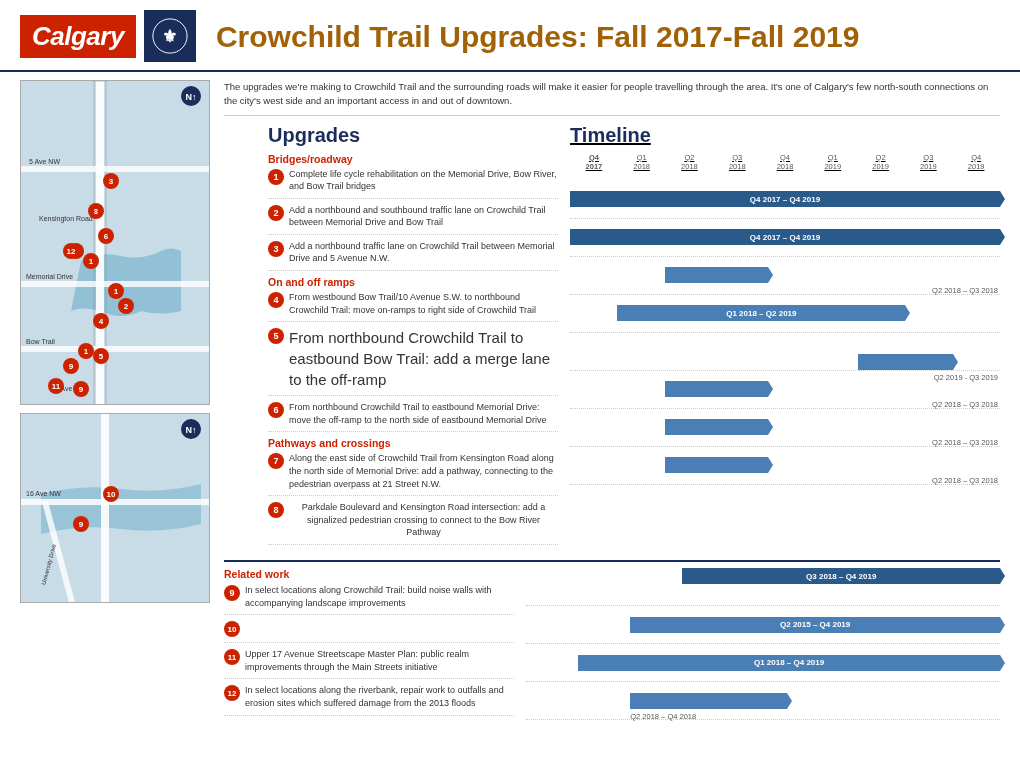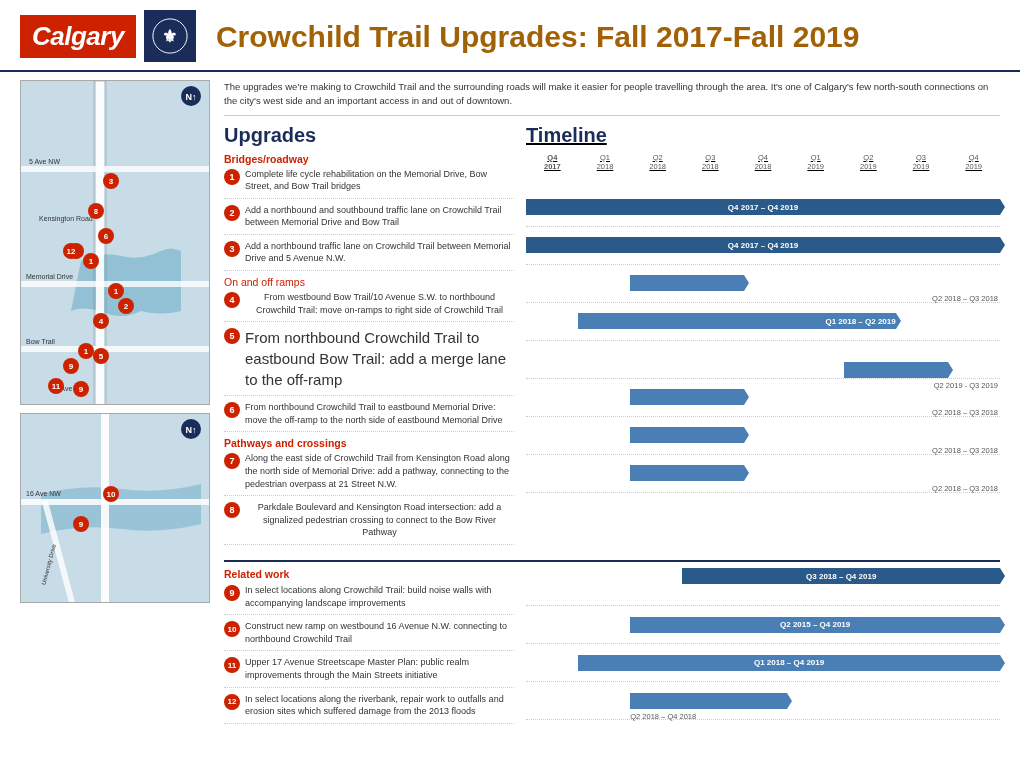--- a/index.html
+++ b/index.html
@@ -102,56 +102,56 @@
         <text x="170" y="19" text-anchor="middle" font-size="9" fill="#fff" font-weight="bold">N↑</text>
       </svg>
     </div>
   </div>
 
   <div style="flex:1;">
     <p style="font-size:9.5px;color:#333;line-height:1.5;border-bottom:1px solid #ccc;padding-bottom:6px;margin-bottom:8px;">The upgrades we're making to Crowchild Trail and the surrounding roads will make it easier for people travelling through the area. It's one of Calgary's few north-south connections on the city's west side and an important access in and out of downtown.</p>
 
     <div style="display:flex;gap:12px;">
 
-      <div style="width:290px;flex-shrink:0;">
+      <div style="width:290px;flex-shrink:0;margin-left:44px;">
         <h2 style="font-size:20px;font-weight:700;color:#1a2d5a;margin-bottom:6px;">Upgrades</h2>
 
         <div>
           <div style="font-size:10.5px;font-weight:700;color:#cc2200;margin:4px 0 3px 0;">
             <span>Bridges/roadway</span>
           </div>
           <div style="display:flex;align-items:flex-start;margin-bottom:5px;padding-bottom:5px;border-bottom:1px dotted #ccc;">
             <div style="background:#cc2200;color:#fff;border-radius:50%;width:16px;height:16px;display:flex;align-items:center;justify-content:center;font-size:9px;font-weight:700;flex-shrink:0;margin-right:5px;margin-top:1px;">
                 <span>1</span>
               </div>
-            <span style="font-size:9px;color:#333;line-height:1.4;">Complete life cycle rehabilitation on the Memorial Drive, Bow Street, and Bow Trail bridges</span>
+            <span style="font-size:9px;color:#333;line-height:1.4;">Complete life cycle rehabilitation on the Memorial Drive, Bow River, and Bow Trail bridges</span>
           </div>
           <div style="display:flex;align-items:flex-start;margin-bottom:5px;padding-bottom:5px;border-bottom:1px dotted #ccc;">
             <div style="background:#cc2200;color:#fff;border-radius:50%;width:16px;height:16px;display:flex;align-items:center;justify-content:center;font-size:9px;font-weight:700;flex-shrink:0;margin-right:5px;margin-top:1px;">
                 <span>2</span>
               </div>
             <span style="font-size:9px;color:#333;line-height:1.4;">Add a northbound and southbound traffic lane on Crowchild Trail between Memorial Drive and Bow Trail</span>
           </div>
           <div style="display:flex;align-items:flex-start;margin-bottom:5px;padding-bottom:5px;border-bottom:1px dotted #ccc;">
             <div style="background:#cc2200;color:#fff;border-radius:50%;width:16px;height:16px;display:flex;align-items:center;justify-content:center;font-size:9px;font-weight:700;flex-shrink:0;margin-right:5px;margin-top:1px;">
                 <span>3</span>
               </div>
             <span style="font-size:9px;color:#333;line-height:1.4;">Add a northbound traffic lane on Crowchild Trail between Memorial Drive and 5 Avenue N.W.</span>
           </div>
         </div>
 
         <div>
-          <div style="font-size:10.5px;font-weight:400;color:#cc2200;margin:4px 0 3px 0;">
+          <div style="font-size:10.5px;font-weight:700;color:#cc2200;margin:4px 0 3px 0;">
             <span>On and off ramps</span>
           </div>
           <div style="display:flex;align-items:flex-start;margin-bottom:5px;padding-bottom:5px;border-bottom:1px dotted #ccc;">
             <div style="background:#cc2200;color:#fff;border-radius:50%;width:16px;height:16px;display:flex;align-items:center;justify-content:center;font-size:9px;font-weight:700;flex-shrink:0;margin-right:5px;margin-top:1px;">
                 <span>4</span>
               </div>
-            <span style="font-size:9px;color:#333;line-height:1.4;text-align:center;">From westbound Bow Trail/10 Avenue S.W. to northbound Crowchild Trail: move on-ramps to right side of Crowchild Trail</span>
+            <span style="font-size:9px;color:#333;line-height:1.4;">From westbound Bow Trail/10 Avenue S.W. to northbound Crowchild Trail: move on-ramps to right side of Crowchild Trail</span>
           </div>
           <div style="display:flex;align-items:flex-start;margin-bottom:5px;padding-bottom:5px;border-bottom:1px dotted #ccc;">
             <div style="background:#cc2200;color:#fff;border-radius:50%;width:16px;height:16px;display:flex;align-items:center;justify-content:center;font-size:9px;font-weight:700;flex-shrink:0;margin-right:5px;margin-top:1px;">
                 <span>5</span>
               </div>
             <span style="font-size:15px;color:#333;line-height:1.4;">From northbound Crowchild Trail to eastbound Bow Trail: add a merge lane to the off-ramp</span>
           </div>
           <div style="display:flex;align-items:flex-start;margin-bottom:5px;padding-bottom:5px;border-bottom:1px dotted #ccc;">
             <div style="background:#cc2200;color:#fff;border-radius:50%;width:16px;height:16px;display:flex;align-items:center;justify-content:center;font-size:9px;font-weight:700;flex-shrink:0;margin-right:5px;margin-top:1px;">
                 <span>6</span>
@@ -175,21 +175,21 @@
                 <span>8</span>
               </div>
             <span style="font-size:9px;color:#333;line-height:1.4;text-align:center;">Parkdale Boulevard and Kensington Road intersection: add a signalized pedestrian crossing to connect to the Bow River Pathway</span>
           </div>
         </div>
       </div>
 
       <div style="flex:1;text-decoration:underline;">
         <h2 style="font-size:20px;font-weight:700;color:#1a2d5a;margin-bottom:6px;">Timeline</h2>
 
-        <div style="display:flex;margin-bottom:18px;">
+        <div style="display:flex;margin-bottom:10px;">
           <div style="display:flex;width:100%;">
             <div style="flex:1;text-align:center;font-size:7.5px;color:#555;line-height:1.2;font-weight:700;"><span>Q4</span><br><span>2017</span></div>
             <div style="flex:1;text-align:center;font-size:7.5px;color:#555;line-height:1.2;"><span>Q1</span><br><span>2018</span></div>
             <div style="flex:1;text-align:center;font-size:7.5px;color:#555;line-height:1.2;"><span>Q2</span><br><span>2018</span></div>
             <div style="flex:1;text-align:center;font-size:7.5px;color:#555;line-height:1.2;"><span>Q3</span><br><span>2018</span></div>
             <div style="flex:1;text-align:center;font-size:7.5px;color:#555;line-height:1.2;"><span>Q4</span><br><span>2018</span></div>
             <div style="flex:1;text-align:center;font-size:7.5px;color:#555;line-height:1.2;"><span>Q1</span><br><span>2019</span></div>
             <div style="flex:1;text-align:center;font-size:7.5px;color:#555;line-height:1.2;"><span>Q2</span><br><span>2019</span></div>
             <div style="flex:1;text-align:center;font-size:7.5px;color:#555;line-height:1.2;"><span>Q3</span><br><span>2019</span></div>
             <div style="flex:1;text-align:center;font-size:7.5px;color:#555;line-height:1.2;"><span>Q4</span><br><span>2019</span></div>
@@ -219,21 +219,21 @@
             <div style="position:absolute;left:22%;width:24%;height:16px;background:#4a7fb5;display:flex;align-items:center;justify-content:center;">
               <span style="font-size:8px;color:#fff;white-space:nowrap;font-weight:700;"></span>
               <div style="position:absolute;right:-5px;top:0;width:0;height:0;border-top:8px solid transparent;border-bottom:8px solid transparent;border-left:5px solid #4a7fb5;"></div>
             </div>
             <div style="position:absolute;right:2px;bottom:-12px;font-size:7.5px;color:#555;">Q2 2018 – Q3 2018</div>
           </div>
         </div>
 
         <div style="height:38px;display:flex;align-items:center;border-bottom:1px dotted #ccc;position:relative;">
           <div style="width:100%;height:16px;position:relative;">
-            <div style="position:absolute;left:11%;width:67%;height:16px;background:#4a7fb5;display:flex;align-items:center;justify-content:flex-end;">
+            <div style="position:absolute;left:11%;width:67%;height:16px;background:#4a7fb5;display:flex;align-items:center;justify-content:center;">
               <span style="font-size:8px;color:#fff;white-space:nowrap;font-weight:700;">Q1 2018 – Q2 2019</span>
               <div style="position:absolute;right:-5px;top:0;width:0;height:0;border-top:8px solid transparent;border-bottom:8px solid transparent;border-left:5px solid #4a7fb5;"></div>
             </div>
           </div>
         </div>
 
         <div style="height:38px;display:flex;align-items:flex-end;border-bottom:1px dotted #ccc;position:relative;">
           <div style="width:100%;height:16px;position:relative;">
             <div style="position:absolute;left:67%;width:22%;height:16px;background:#4a7fb5;display:flex;align-items:center;justify-content:center;">
               <span style="font-size:8px;color:#fff;white-space:nowrap;font-weight:700;"></span>
@@ -286,21 +286,20 @@
         <div style="display:flex;align-items:flex-start;margin-bottom:5px;padding-bottom:5px;border-bottom:1px dotted #ccc;">
           <div style="background:#cc2200;color:#fff;border-radius:50%;width:16px;height:16px;display:flex;align-items:center;justify-content:center;font-size:9px;font-weight:700;flex-shrink:0;margin-right:5px;margin-top:1px;">
               <span>9</span>
             </div>
           <span style="font-size:9px;color:#333;line-height:1.4;">In select locations along Crowchild Trail: build noise walls with accompanying landscape improvements</span>
         </div>
         <div style="display:flex;align-items:flex-start;margin-bottom:5px;padding-bottom:5px;border-bottom:1px dotted #ccc;">
           <div style="background:#cc2200;color:#fff;border-radius:50%;width:16px;height:16px;display:flex;align-items:center;justify-content:center;font-size:8px;font-weight:700;flex-shrink:0;margin-right:5px;margin-top:1px;">
               <span>10</span>
             </div>
-          <span style="font-size:9px;color:#333;line-height:1.4;">Construct new ramp on westbound 16 Avenue N.W. connecting to northbound Crowchild Trail</span>
         </div>
         <div style="display:flex;align-items:flex-start;margin-bottom:5px;padding-bottom:5px;border-bottom:1px dotted #ccc;">
           <div style="background:#cc2200;color:#fff;border-radius:50%;width:16px;height:16px;display:flex;align-items:center;justify-content:center;font-size:8px;font-weight:700;flex-shrink:0;margin-right:5px;margin-top:1px;">
               <span>11</span>
             </div>
           <span style="font-size:9px;color:#333;line-height:1.4;">Upper 17 Avenue Streetscape Master Plan: public realm improvements through the Main Streets initiative</span>
         </div>
         <div style="display:flex;align-items:flex-start;margin-bottom:5px;padding-bottom:5px;border-bottom:1px dotted #ccc;">
           <div style="background:#cc2200;color:#fff;border-radius:50%;width:16px;height:16px;display:flex;align-items:center;justify-content:center;font-size:8px;font-weight:700;flex-shrink:0;margin-right:5px;margin-top:1px;">
               <span>12</span>

